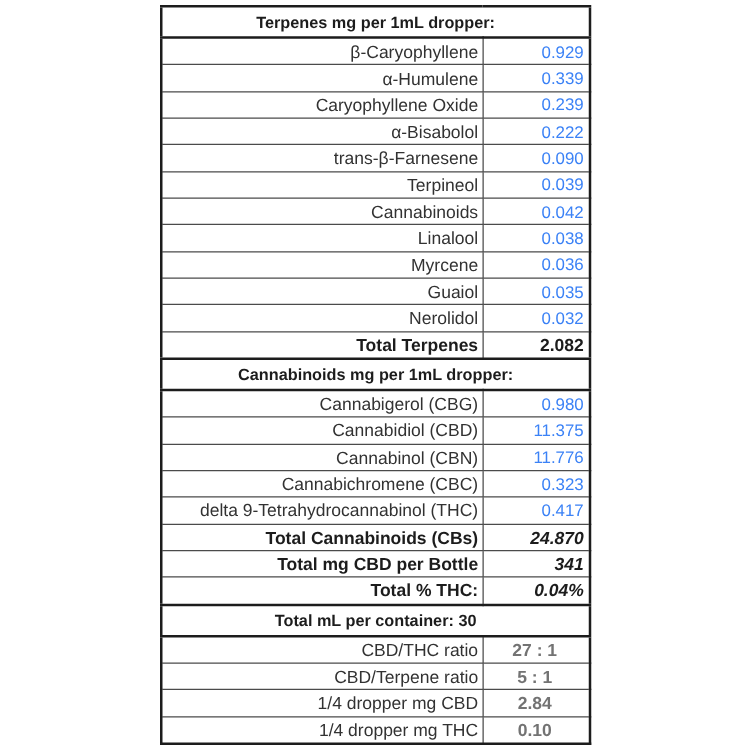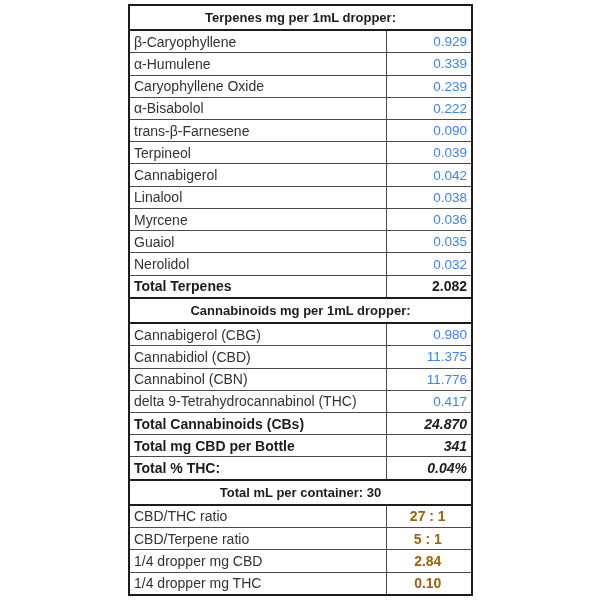--- a/index.html
+++ b/index.html
@@ -39,21 +39,21 @@
     border-bottom: 2px solid #1c1c1c;
     font-size: 13px;
     font-weight: bold;
     color: #1c1c1c;
     text-align: center;
     height: 23px;
     padding: 0 2px;
   }
 
   td.label-cell {
-    text-align: left;
+    text-align: right;
     padding: 1px 3px 1px 4px;
     font-size: 14px;
     color: #323232;
     font-weight: normal;
   }
   td.value-cell {
     text-align: right;
     padding: 1px 4px 1px 2px;
     font-size: 13.5px;
     color: #3b82f6;
@@ -73,21 +73,21 @@
   }
   tr.row-total-right td.value-cell {
     font-weight: bold;
     color: #1c1c1c;
     text-align: right;
     font-size: 14px;
     font-style: italic;
   }
   tr.row-ratio td.value-cell {
     font-weight: bold;
-    color: #a16207;
+    color: #737373;
     text-align: center;
     font-size: 14px;
   }
 </style>
 </head>
 <body>
 
 <div class="canvas">
   <table class="lab-table">
     <colgroup>
@@ -116,21 +116,21 @@
         </tr>
         <tr class="row-data">
           <td class="label-cell">trans-β-Farnesene</td>
           <td class="value-cell">0.090</td>
         </tr>
         <tr class="row-data">
           <td class="label-cell">Terpineol</td>
           <td class="value-cell">0.039</td>
         </tr>
         <tr class="row-data">
-          <td class="label-cell">Cannabigerol</td>
+          <td class="label-cell">Cannabinoids</td>
           <td class="value-cell">0.042</td>
         </tr>
         <tr class="row-data">
           <td class="label-cell">Linalool</td>
           <td class="value-cell">0.038</td>
         </tr>
         <tr class="row-data">
           <td class="label-cell">Myrcene</td>
           <td class="value-cell">0.036</td>
         </tr>
@@ -155,20 +155,24 @@
         </tr>
         <tr class="row-data">
           <td class="label-cell">Cannabidiol (CBD)</td>
           <td class="value-cell">11.375</td>
         </tr>
         <tr class="row-data">
           <td class="label-cell">Cannabinol (CBN)</td>
           <td class="value-cell">11.776</td>
         </tr>
         <tr class="row-data">
+          <td class="label-cell">Cannabichromene (CBC)</td>
+          <td class="value-cell">0.323</td>
+        </tr>
+        <tr class="row-data">
           <td class="label-cell">delta 9-Tetrahydrocannabinol (THC)</td>
           <td class="value-cell">0.417</td>
         </tr>
         <tr class="row-total-right">
           <td class="label-cell">Total Cannabinoids (CBs)</td>
           <td class="value-cell">24.870</td>
         </tr>
         <tr class="row-total-right">
           <td class="label-cell">Total mg CBD per Bottle</td>
           <td class="value-cell">341</td>

